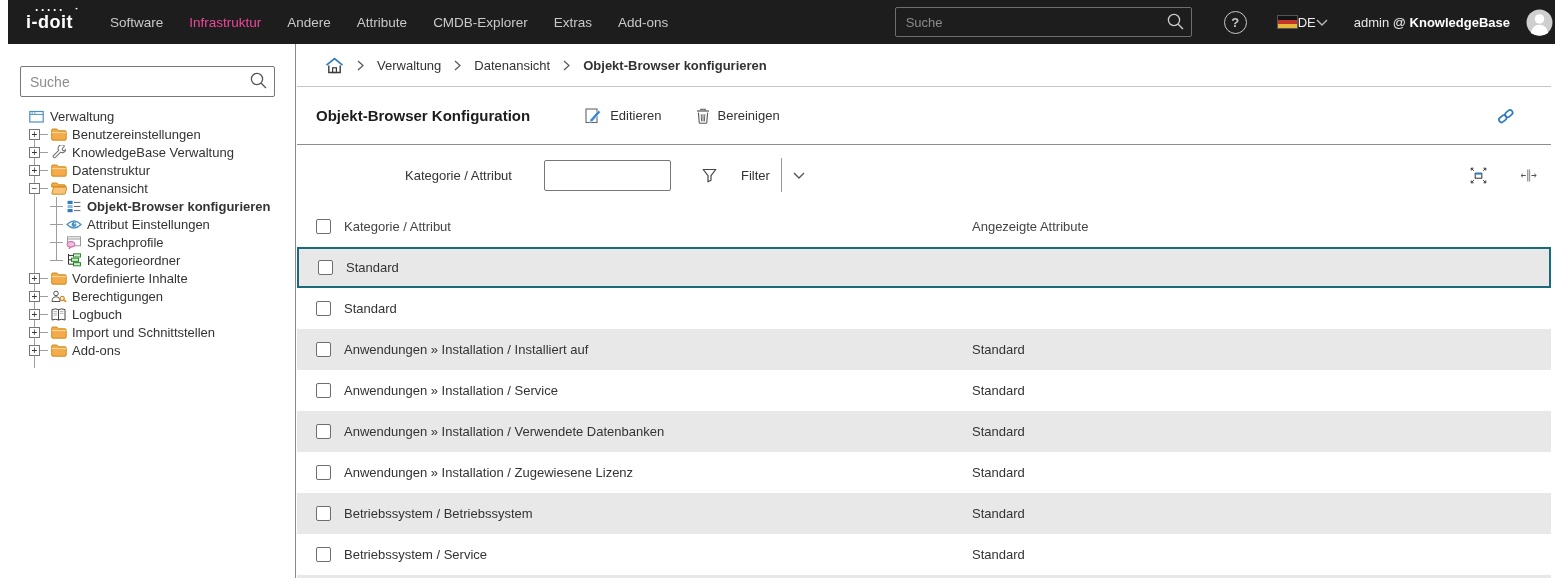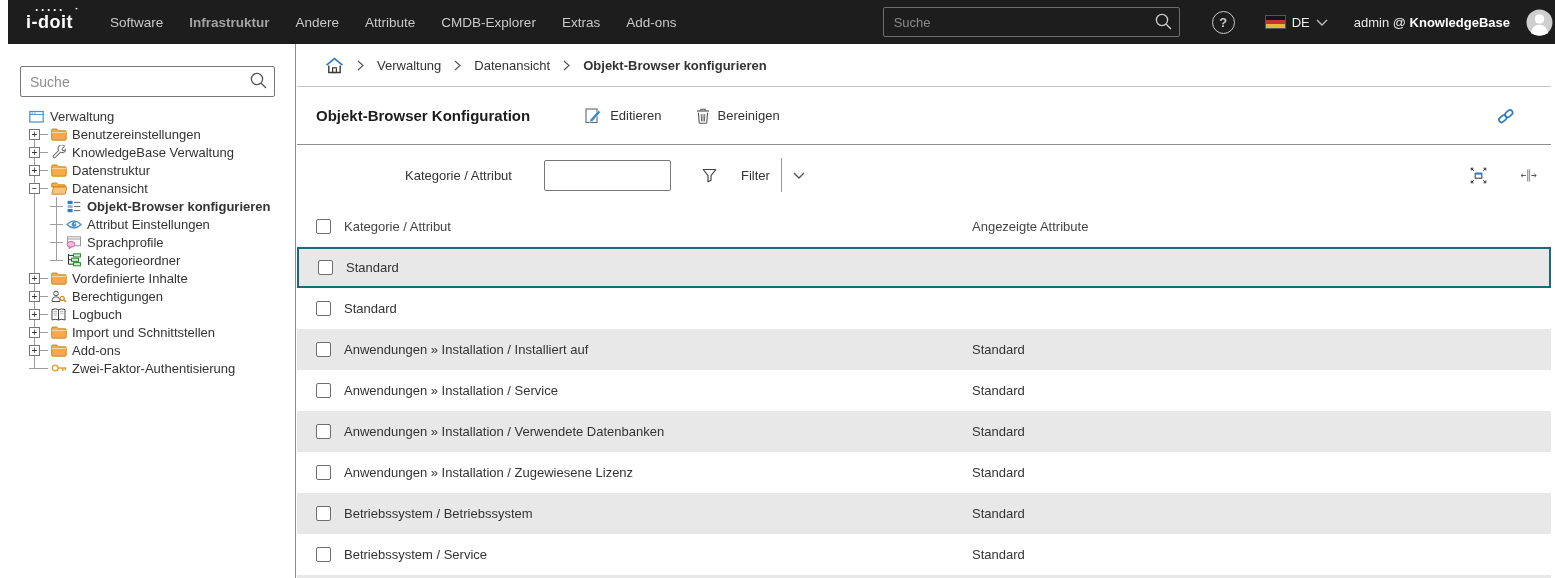--- a/index.html
+++ b/index.html
@@ -12,32 +12,32 @@
   .topbar { position:absolute; top:0; left:8px; width:1555px; height:44px;
             background:#1d1d1d; display:flex; align-items:center; color:#d6d6d6; }
   .logo { color:#fff; font-weight:bold; font-size:18px; letter-spacing:.5px;
           margin:0 24px 0 18px; position:relative; cursor:pointer; }
   .logo::before { content:"·····"; position:absolute; top:-9px; left:9px;
                   font-size:12px; letter-spacing:2px; color:#fff; }
   .logo::after { content:"˙"; position:absolute; top:-6px; right:-6px; font-size:12px; color:#fff; }
   .topmenu { display:flex; align-items:center; height:100%; }
   .menu-item { padding:0 13px; font-size:13.5px; color:#c9c9c9; height:44px;
                display:flex; align-items:center; cursor:pointer; }
-  .menu-item.active { color:#a3a3a3; font-weight:bold; }
+  .menu-item.active { color:#ec4899; font-weight:normal; }
   .topsearch { margin-left:auto; position:relative; width:297px; height:30px; }
   .topsearch input { width:100%; height:100%; background:transparent; border:1px solid #6e6e6e;
                      border-radius:2px; color:#ccc; font-size:13px; padding:0 34px 0 10px;
                      font-family:"Liberation Sans", sans-serif; outline:none; }
   .topsearch input::placeholder { color:#8b8b8b; }
   .topsearch .icon { position:absolute; right:8px; top:6px; color:#cfcfcf; }
   .help-btn { width:23px; height:23px; border:1.5px solid #c9c9c9; border-radius:50%;
               margin-left:32px; display:flex; align-items:center; justify-content:center;
               cursor:pointer; }
   .help-btn::before { content:"?"; color:#c9c9c9; font-size:13px; font-weight:bold; }
-  .lang { display:flex; align-items:center; margin-left:30px; cursor:pointer; gap:6px; }
+  .lang { display:flex; align-items:center; margin-left:30px; cursor:pointer; }
   .flag { width:21px; height:14px; display:flex; flex-direction:column; border:1px solid #555; }
   .flag i { flex:1; }
   .flag i:nth-child(1){ background:#151515; }
   .flag i:nth-child(2){ background:#c3342c; }
   .flag i:nth-child(3){ background:#e7b73a; }
   .lang-code { color:#eee; font-size:13px; }
   .lang .icon { color:#bbb; }
   .user { margin-left:26px; font-size:13px; color:#e8e8e8; cursor:pointer; }
   .user b { color:#fff; }
   .avatar { margin-left:16px; margin-right:10px; cursor:pointer; }
@@ -331,32 +331,20 @@
           <span class="toggle">+</span>
           <span class="dash"></span>
           <span class="t-icon icon">
             <svg width="16" height="13" viewBox="0 0 16 13">
               <path d="M0.7 2.2 Q0.7 1 1.9 1 L5.6 1 Q6.1 1 6.4 1.4 L7.6 2.8 L14 2.8 Q15.2 2.8 15.2 4 L15.2 11 Q15.2 12.2 14 12.2 L1.9 12.2 Q0.7 12.2 0.7 11 Z" fill="#f5ab49" stroke="#c9830f" stroke-width="0.9"></path>
               <path d="M0.7 4.6 L15.2 4.6" stroke="#fbd9a2" stroke-width="1"></path>
             </svg>
           </span>
           <span class="t-label">Add-ons</span>
         </div>
-        <div class="tree-row d1 noexp">
-          <span class="dash"></span>
-          <span class="t-icon icon">
-            <svg width="16" height="10" viewBox="0 0 16 10">
-              <circle cx="4.2" cy="5" r="2.9" fill="#fff" stroke="#e09c2f" stroke-width="1.4"></circle>
-              <line x1="7.1" y1="5" x2="15.2" y2="5" stroke="#e09c2f" stroke-width="1.4"></line>
-              <line x1="11.8" y1="5" x2="11.8" y2="8.2" stroke="#e09c2f" stroke-width="1.4"></line>
-              <line x1="14.4" y1="5" x2="14.4" y2="7.4" stroke="#e09c2f" stroke-width="1.4"></line>
-            </svg>
-          </span>
-          <span class="t-label">Zwei-Faktor-Authentisierung</span>
-        </div>
       </div>
   </div>
 </div>
 
 <div class="main">
 
   <div class="breadcrumb">
       <span class="icon">
         <svg width="19" height="17" viewBox="0 0 19 17">
           <path d="M1.5 8.2 L9.5 1.5 L17.5 8.2" fill="none" stroke="#2f7cc0" stroke-width="1.7"></path>

